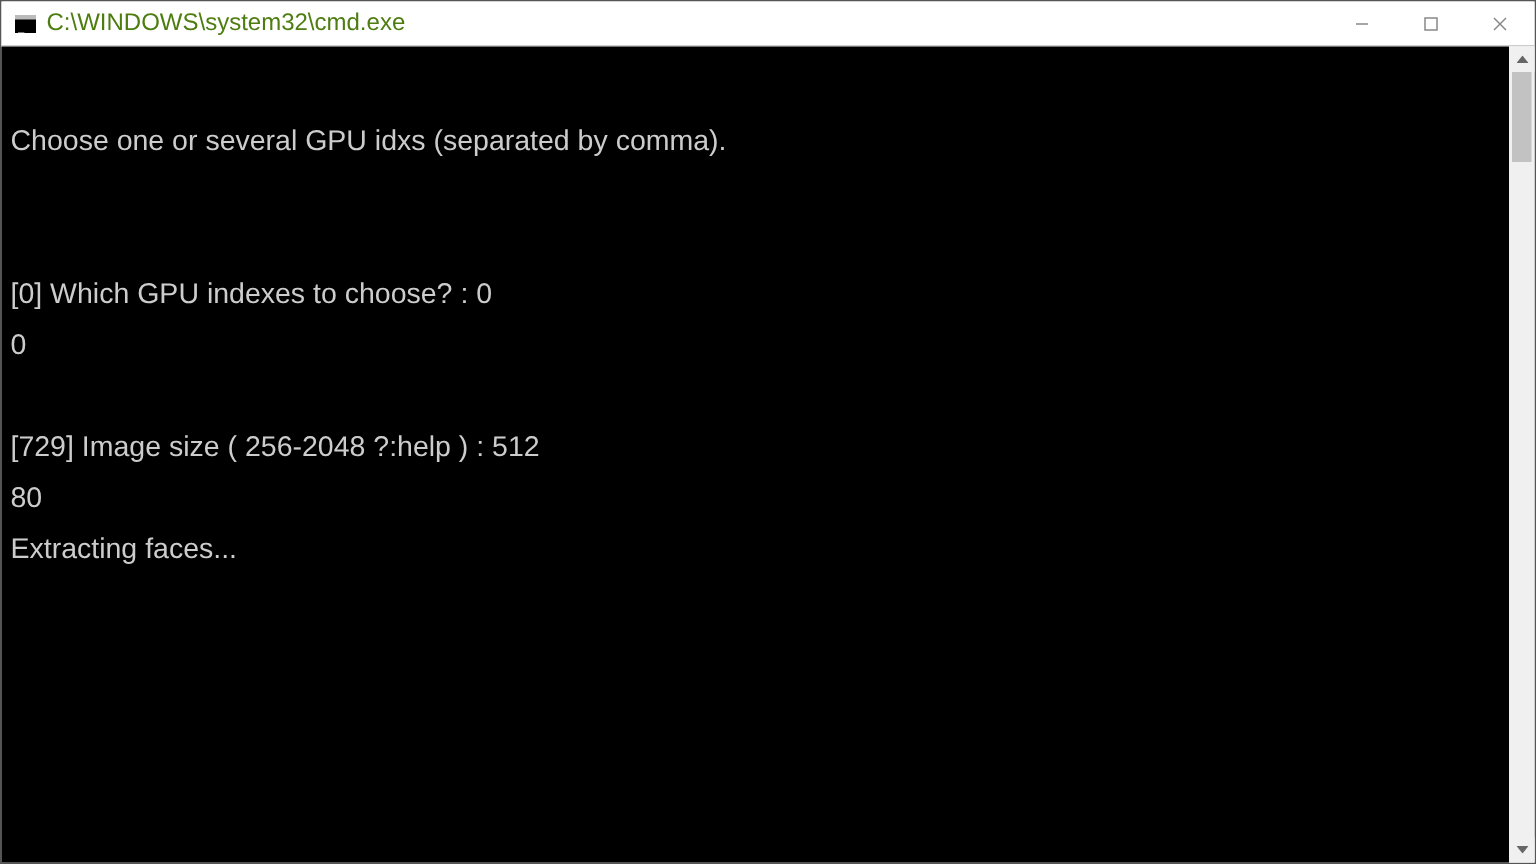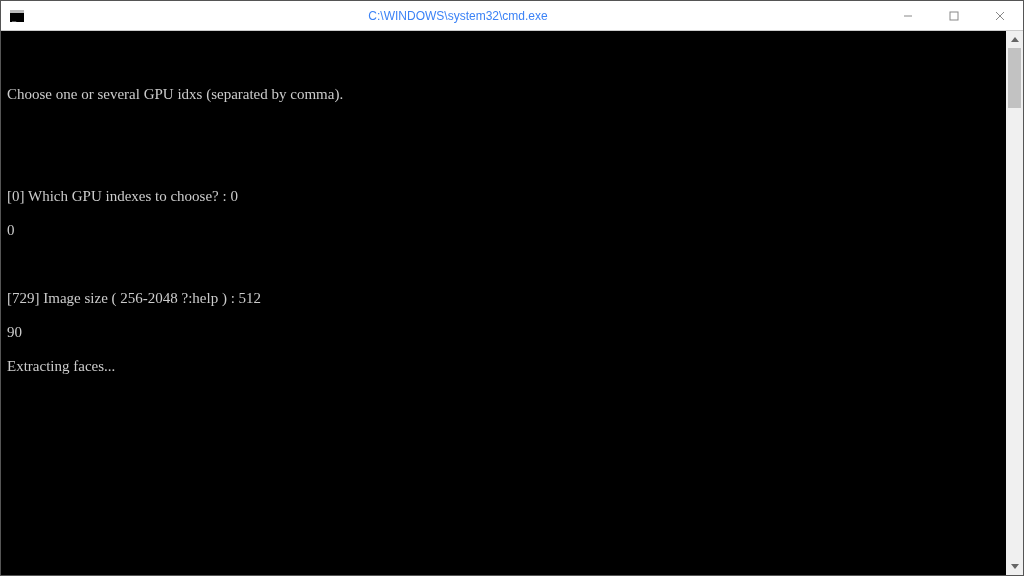--- a/index.html
+++ b/index.html
@@ -29,25 +29,24 @@
   .titlebar-icon {
     width: 16px;
     height: 16px;
     margin: 0 6px 0 8px;
     display: flex;
     align-items: center;
     justify-content: center;
   }
   .titlebar-icon svg { display: block; }
   .titlebar-title {
-    font-size: 12px;
-    color: #3b82f6;
+    font-size: 16px;
+    color: #4d7c0f;
     flex: 1;
     white-space: nowrap;
-    text-align: center;
   }
   .titlebar-controls {
     display: flex;
     height: 100%;
   }
   .titlebar-btn {
     width: 46px;
     height: 100%;
     display: flex;
     align-items: center;
@@ -58,22 +57,22 @@
   .titlebar-btn svg { stroke: #888; }
   .client {
     flex: 1;
     display: flex;
     min-height: 0;
   }
   .console {
     flex: 1;
     background: #000;
     color: #ccc;
-    font-family: Liberation Serif, serif;
-    font-size: 15px;
+    font-family: Liberation Sans, sans-serif;
+    font-size: 19px;
     line-height: 17px;
     padding: 4px 18px 4px 6px;
     white-space: pre;
     overflow: hidden;
   }
   .scrollbar {
     width: 17px;
     background: #f0f0f0;
     position: relative;
     flex-shrink: 0;
@@ -136,21 +135,21 @@
   <div class="client">
     <div class="console">
 <span class="blank"></span>
 <span class="line">Choose one or several GPU idxs (separated by comma).</span>
 <span class="blank"></span>
 <span class="blank"></span>
 <span class="line">[0] Which GPU indexes to choose? : 0</span>
 <span class="line">0</span>
 <span class="blank"></span>
 <span class="line">[729] Image size ( 256-2048 ?:help ) : 512</span>
-<span class="line">90</span>
+<span class="line">80</span>
 <span class="line">Extracting faces...</span>
 
 
 
 
 
 
 
 
     </div>

